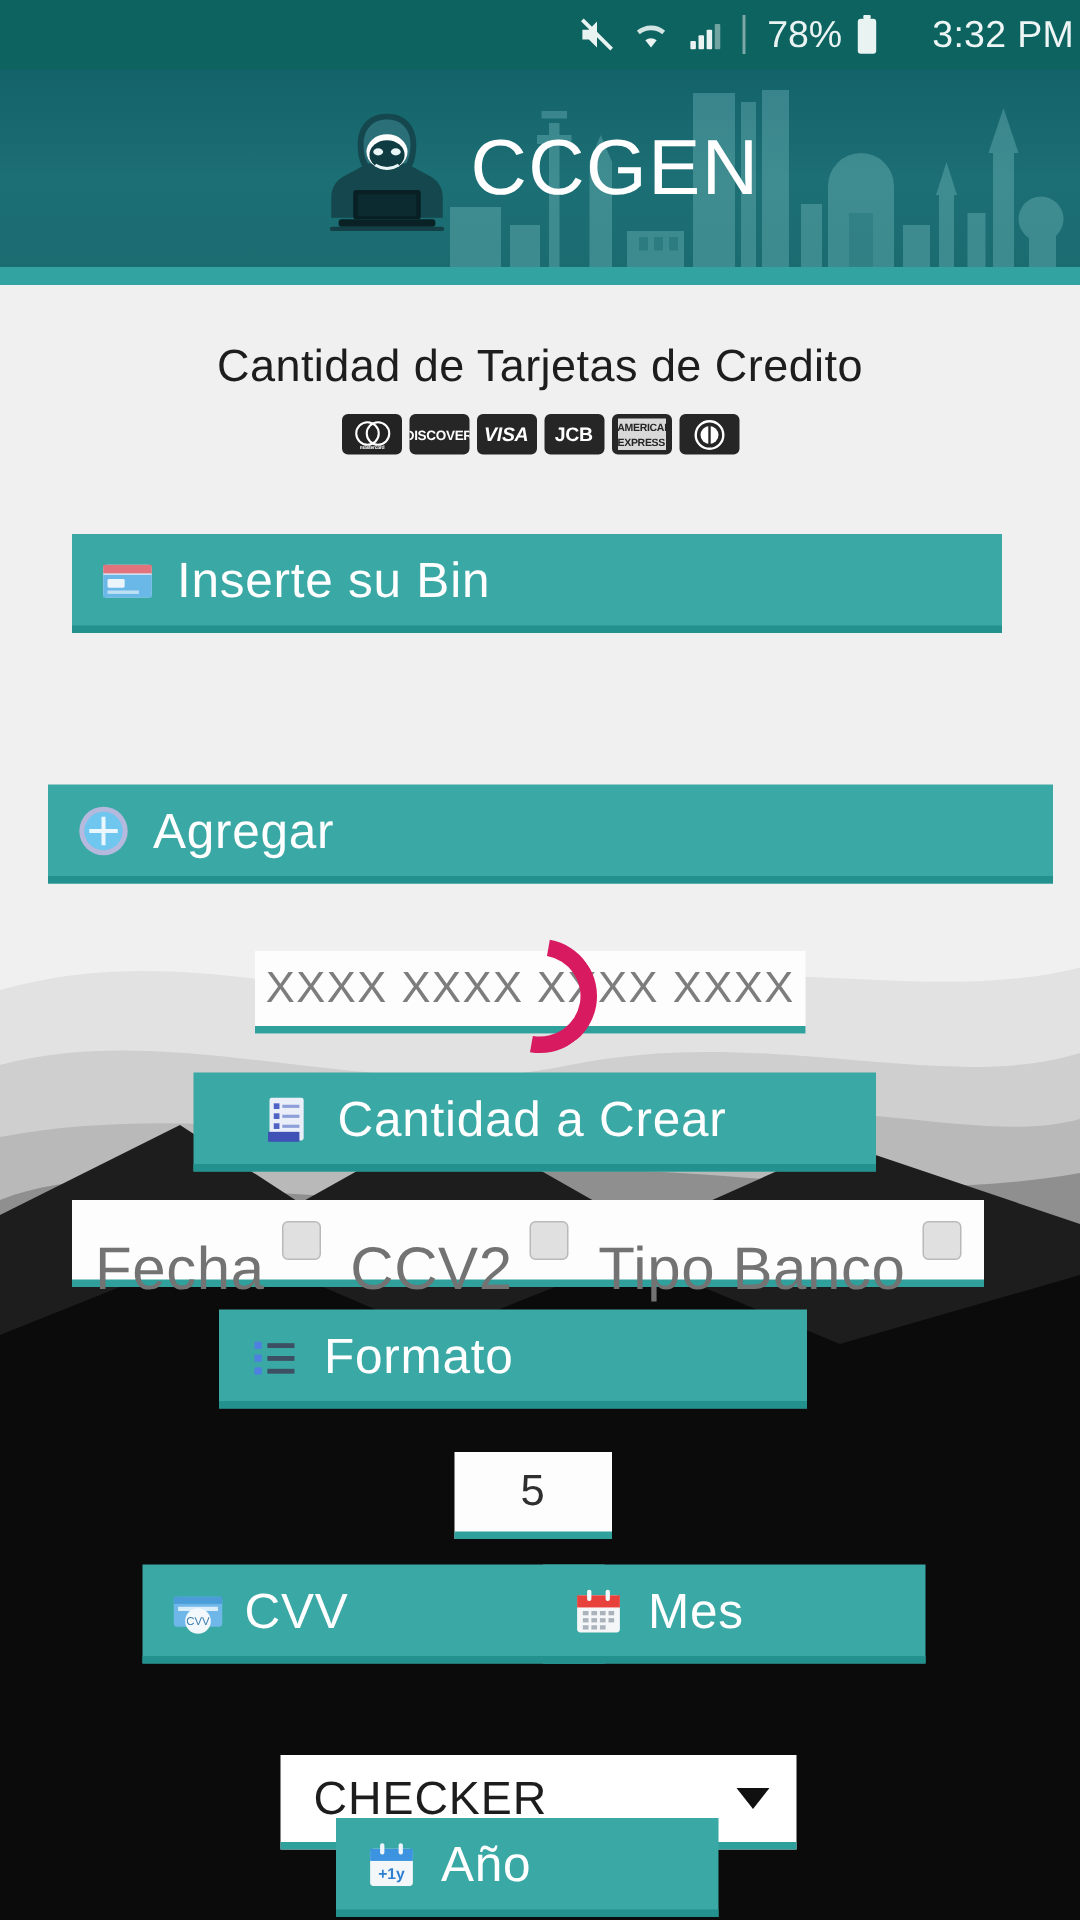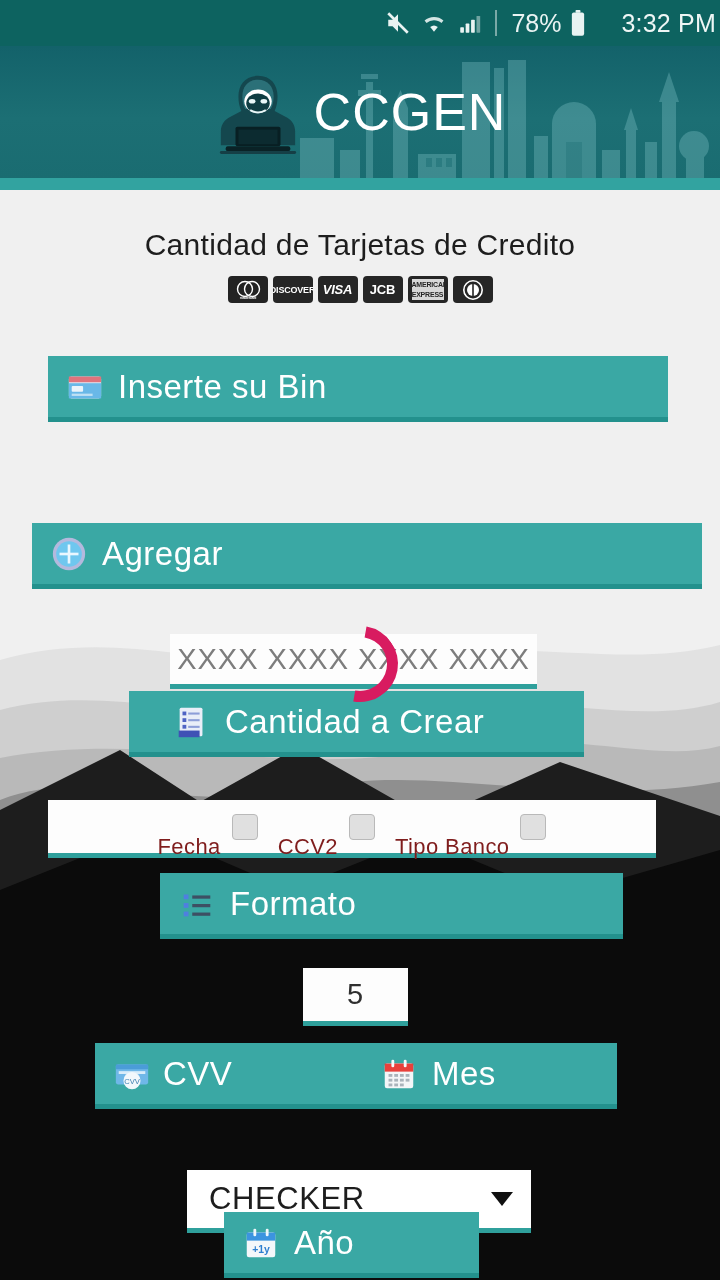--- a/index.html
+++ b/index.html
@@ -124,33 +124,33 @@
   }
 
   
   .row-bin-bar   { position:absolute; left:48px;  top:166px; width:620px; }
   .row-bin-field { position:absolute; left:170px; top:444px; width:367px; height:55px; }
 
   .row-agr-bar   { position:absolute; left:32px;  top:333px; width:670px; }
   .row-agr-field { position:absolute; left:48px;  top:610px; width:608px; height:58px;
                    justify-content: center; }
   .chkline { display: flex; align-items: center; gap: 11px; }
-  .chkline .ck-label { font-size: 22px; font-weight: 300; color: #7f1d1d; letter-spacing: .4px; margin-top: 40px; }
+  .chkline .ck-label { font-size: 40px; font-weight: 300; color: #737373; letter-spacing: .4px; margin-top: 40px; }
   .checkbox {
     width: 26px; height: 26px;
     background: #e0e0e0;
     border: 1px solid #b9b9b9;
     border-radius: 4px;
   }
   .gapx { width: 20px; }
 
-  .row-cant-bar   { position:absolute; left:129px; top:501px; width:455px;padding-left:44px; }
+  .row-cant-bar   { position:absolute; left:129px; top:525px; width:455px;padding-left:44px; }
   .row-cant-field { position:absolute; left:303px; top:778px; width:105px; height:58px; }
 
-  .row-fmt-bar    { position:absolute; left:160px; top:683px; width:463px; }
+  .row-fmt-bar    { position:absolute; left:146px; top:683px; width:392px; }
   .row-fmt-select { position:absolute; left:187px; top:980px; width:344px; height:63px; }
 
   .row-cvv-bar    { position:absolute; left:95px;  top:853px; width:308px;gap:12px; }
 
   .row-mes-bar    { position:absolute; left:362px; top:853px; width:255px; }
 
   .row-ano-bar    { position:absolute; left:224px; top:1022px; width:255px; }
 
   
   .tap-ring {

